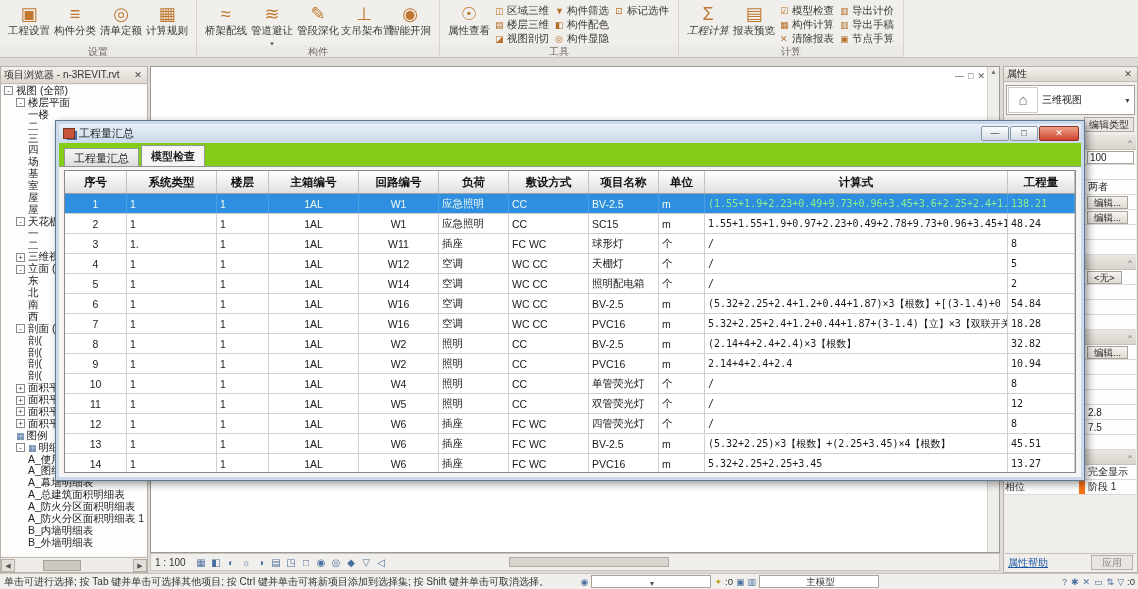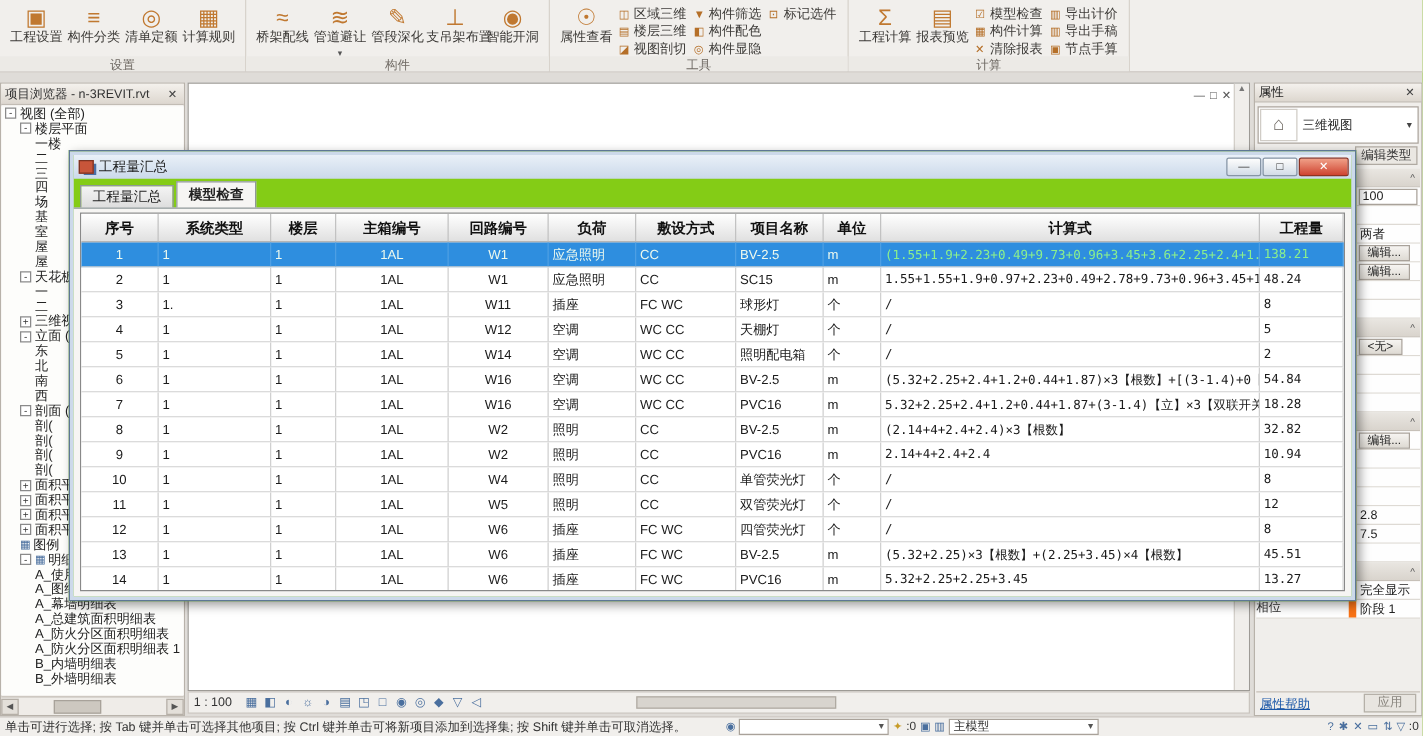--- a/index.html
+++ b/index.html
@@ -66,21 +66,21 @@
   .prow .pinput { border:1px solid #a9a29a; background:#fff; height:13px; line-height:12px; padding:0 2px; flex:1; margin:0 2px; }
   .pp-bottom { position:absolute; left:1px; right:1px; bottom:1px; height:18px; background:#f0eeeb; border-top:1px solid #c6c0b8; display:flex; align-items:center; justify-content:space-between; padding:0 3px; }
   .pp-help { color:#1b57a8; text-decoration:underline; font-size:10px; }
   .pp-apply { border:1px solid #b5b0a8; background:#e8e5e0; color:#8a867f; font-size:10px; padding:0 10px; height:15px; line-height:14px; }
 
   
   .statusbar { position:absolute; left:0; bottom:0; width:1138px; height:16px; background:#f1efec; border-top:1px solid #c9c4be; display:flex; align-items:center; font-size:10px; color:#333; }
   .sb-hint { padding-left:4px; white-space:nowrap; }
   .sb-right { margin-left:auto; display:flex; align-items:center; gap:3px; padding-right:3px; }
   .sb-ic { font-size:9px; color:#4a6f9e; }
-  .sb-combo { width:120px; height:13px; background:#fff; border:1px solid #a9a29a; display:flex; align-items:center; font-size:9.5px; padding-left:3px; }
+  .sb-combo { width:120px; height:13px; background:#fff; border:1px solid #a9a29a; display:flex; align-items:center; font-size:9.5px; padding-left:3px;flex-direction:column; }
   .sb-combo .cv { flex:1; }
   .sb-combo .caret { margin-right:2px; }
   .sb-count { font-size:9.5px; color:#333; }
 
   
   .dialog { position:absolute; left:55px; top:120px; width:1030px; height:361px; background:#84cc16; border:1px solid #5d7894; box-shadow:inset 0 0 0 3px #ccd9ea, 3px 3px 8px rgba(0,0,0,.4); }
   .dlg-title { position:absolute; left:3px; right:3px; top:3px; height:19px; background:linear-gradient(#e9f0f8,#cbd9ea); display:flex; align-items:center; padding-left:4px; }
   .dlg-ico { width:12px; height:11px; background:#c8553a; border:1px solid #7d3322; box-shadow:3px 2px 0 -1px #4a6fa5; margin-right:4px; }
   .dlg-title .t { flex:1; font-size:11px; color:#1d1d1d; }
   .dlg-btns { display:flex; margin-right:2px; }
@@ -150,21 +150,21 @@
             <span class="rlb">构件显隐</span>
           </div>
           <div class="rsmall">
             <span class="ric">⊡</span>
             <span class="rlb">标记选件</span>
           </div>
         </div>
         <span class="rgroup-label">工具</span>
       </div>
       <div class="rgroup">
-        <div class="rbig"><span class="ric">Σ</span><span class="rlb" style="display: block;">工程计算</span></div>
+        <div class="rbig"><span class="ric">Σ</span><span class="rlb" style="display: block; font-style: italic;">工程计算</span></div>
         <div class="rbig"><span class="ric">▤</span><span class="rlb" style="display: block;">报表预览</span></div>
         <div class="rsmallwrap">
           <div class="rsmall">
             <span class="ric">☑</span>
             <span class="rlb">模型检查</span>
           </div>
           <div class="rsmall">
             <span class="ric">▦</span>
             <span class="rlb">构件计算</span>
           </div>

